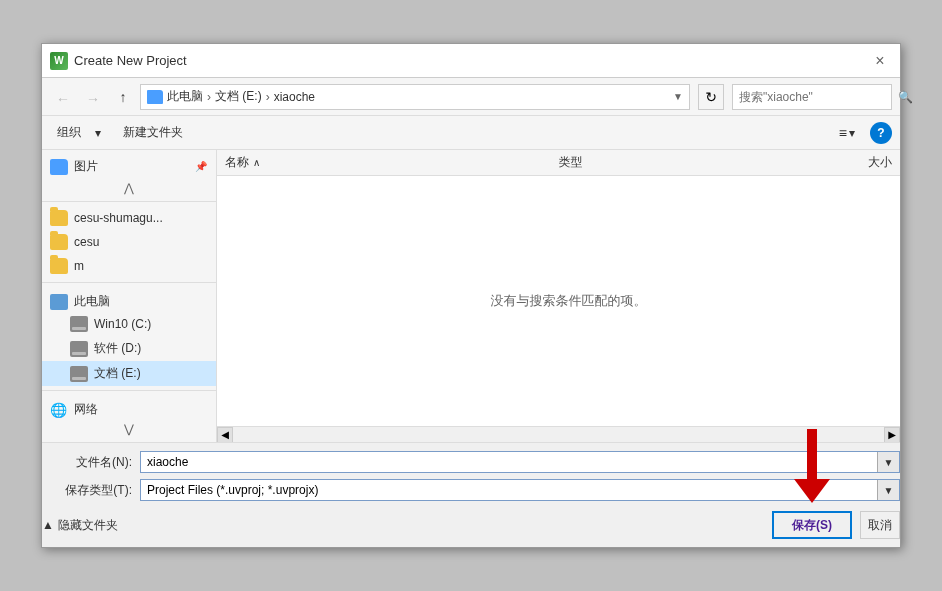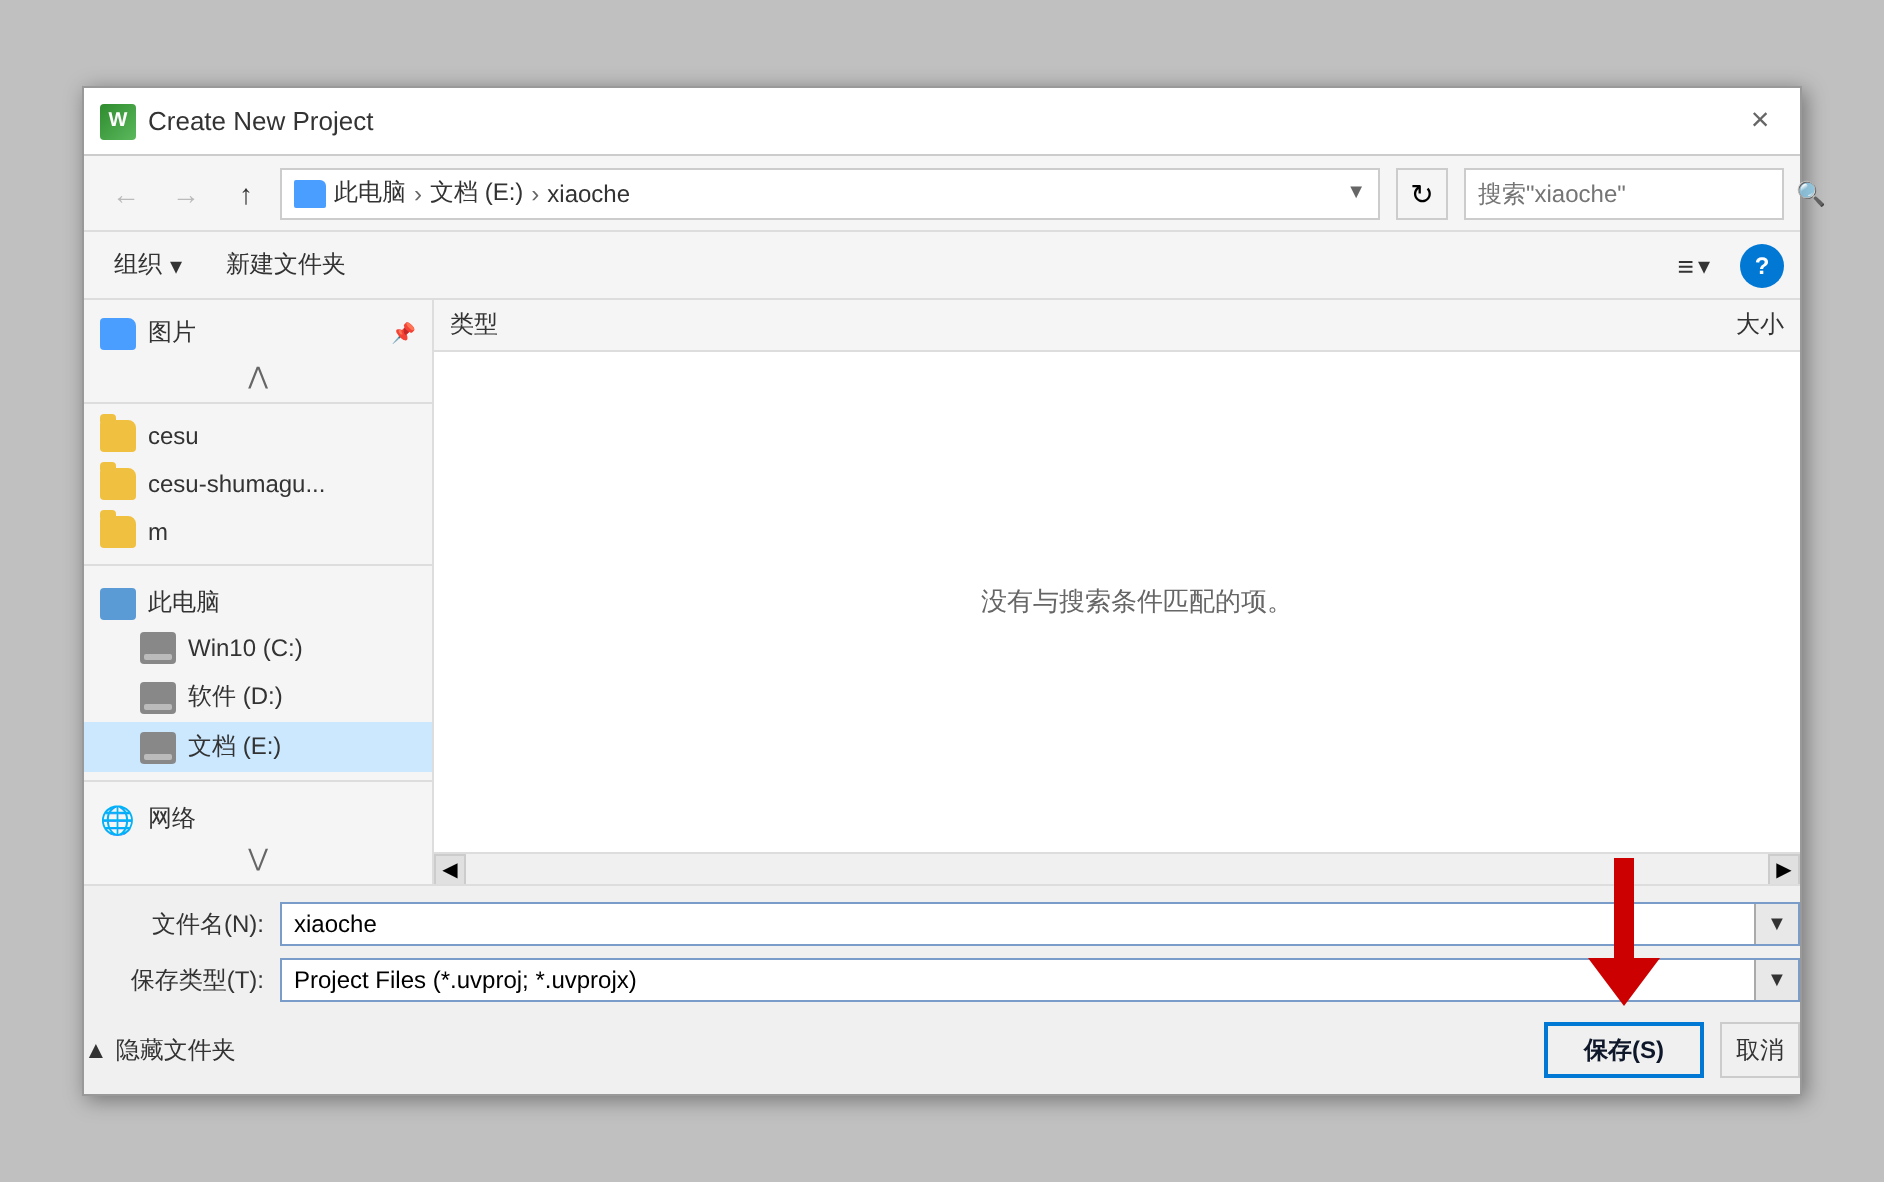--- a/index.html
+++ b/index.html
@@ -140,21 +140,21 @@
       border-bottom: 1px solid #ddd;
       display: flex;
       align-items: center;
       padding: 4px 8px;
       height: 34px;
       gap: 8px;
     }
     .toolbar-btn {
       display: flex;
       align-items: center;
-      gap: 4px;
+      gap: 14px;
       padding: 2px 6px;
       border: 1px solid transparent;
       background: none;
       cursor: pointer;
       font-size: 12px;
       color: #333;
       border-radius: 2px;
     }
     .toolbar-right {
       margin-left: auto;
@@ -423,21 +423,21 @@
       color: #333;
       cursor: pointer;
     }
     .action-btn {
       width: 80px;
       height: 28px;
       border: 2px solid #0078d4;
       background: #f0f0f0;
       cursor: pointer;
       font-size: 12px;
-      color: #0f172a;
+      color: #4c1d95;
       display: flex;
       align-items: center;
       justify-content: center;
       font-family: inherit;
     }
     .action-btn.primary { border-color: #0078d4; font-weight: bold; }
     .cancel-btn {
       width: 40px;
       height: 28px;
       border: 1px solid #ccc;
@@ -520,25 +520,25 @@
         <div class="sidebar-item">
           <div class="folder-icon-blue"></div>
           <span>图片</span>
           <span class="pin-icon">📌</span>
         </div>
         <div class="sidebar-scroll-arrow">⋀</div>
         <div class="sidebar-divider"></div>
 
         <div class="sidebar-item">
           <div class="folder-icon"></div>
-          <span>cesu</span>
+          <span style="overflow:hidden;text-overflow:ellipsis;">cesu-shumagu...</span>
         </div>
         <div class="sidebar-item">
           <div class="folder-icon"></div>
-          <span style="overflow:hidden;text-overflow:ellipsis;">cesu-shumagu...</span>
+          <span>cesu</span>
         </div>
         <div class="sidebar-item">
           <div class="folder-icon"></div>
           <span>m</span>
         </div>
 
         <div class="sidebar-divider"></div>
 
         <div class="sidebar-section-header">
           <div class="computer-icon"></div>
@@ -561,20 +561,24 @@
 
         <div class="sidebar-section-header">
           <div class="network-icon">🌐</div>
           <span>网络</span>
         </div>
         <div class="sidebar-scroll-arrow">⋁</div>
       </div>
 
       <div class="main-panel">
         <div class="file-list-header">
+          <div class="file-list-header-col col-name">
+            <span>名称</span>
+            <span style="font-size:10px;">∧</span>
+          </div>
           <div class="file-list-header-col col-type">
             <span>类型</span>
           </div>
           <div class="file-list-header-col col-size">
             <span>大小</span>
           </div>
         </div>
 
         <div class="file-list-body">
           <div class="empty-message">没有与搜索条件匹配的项。</div>

